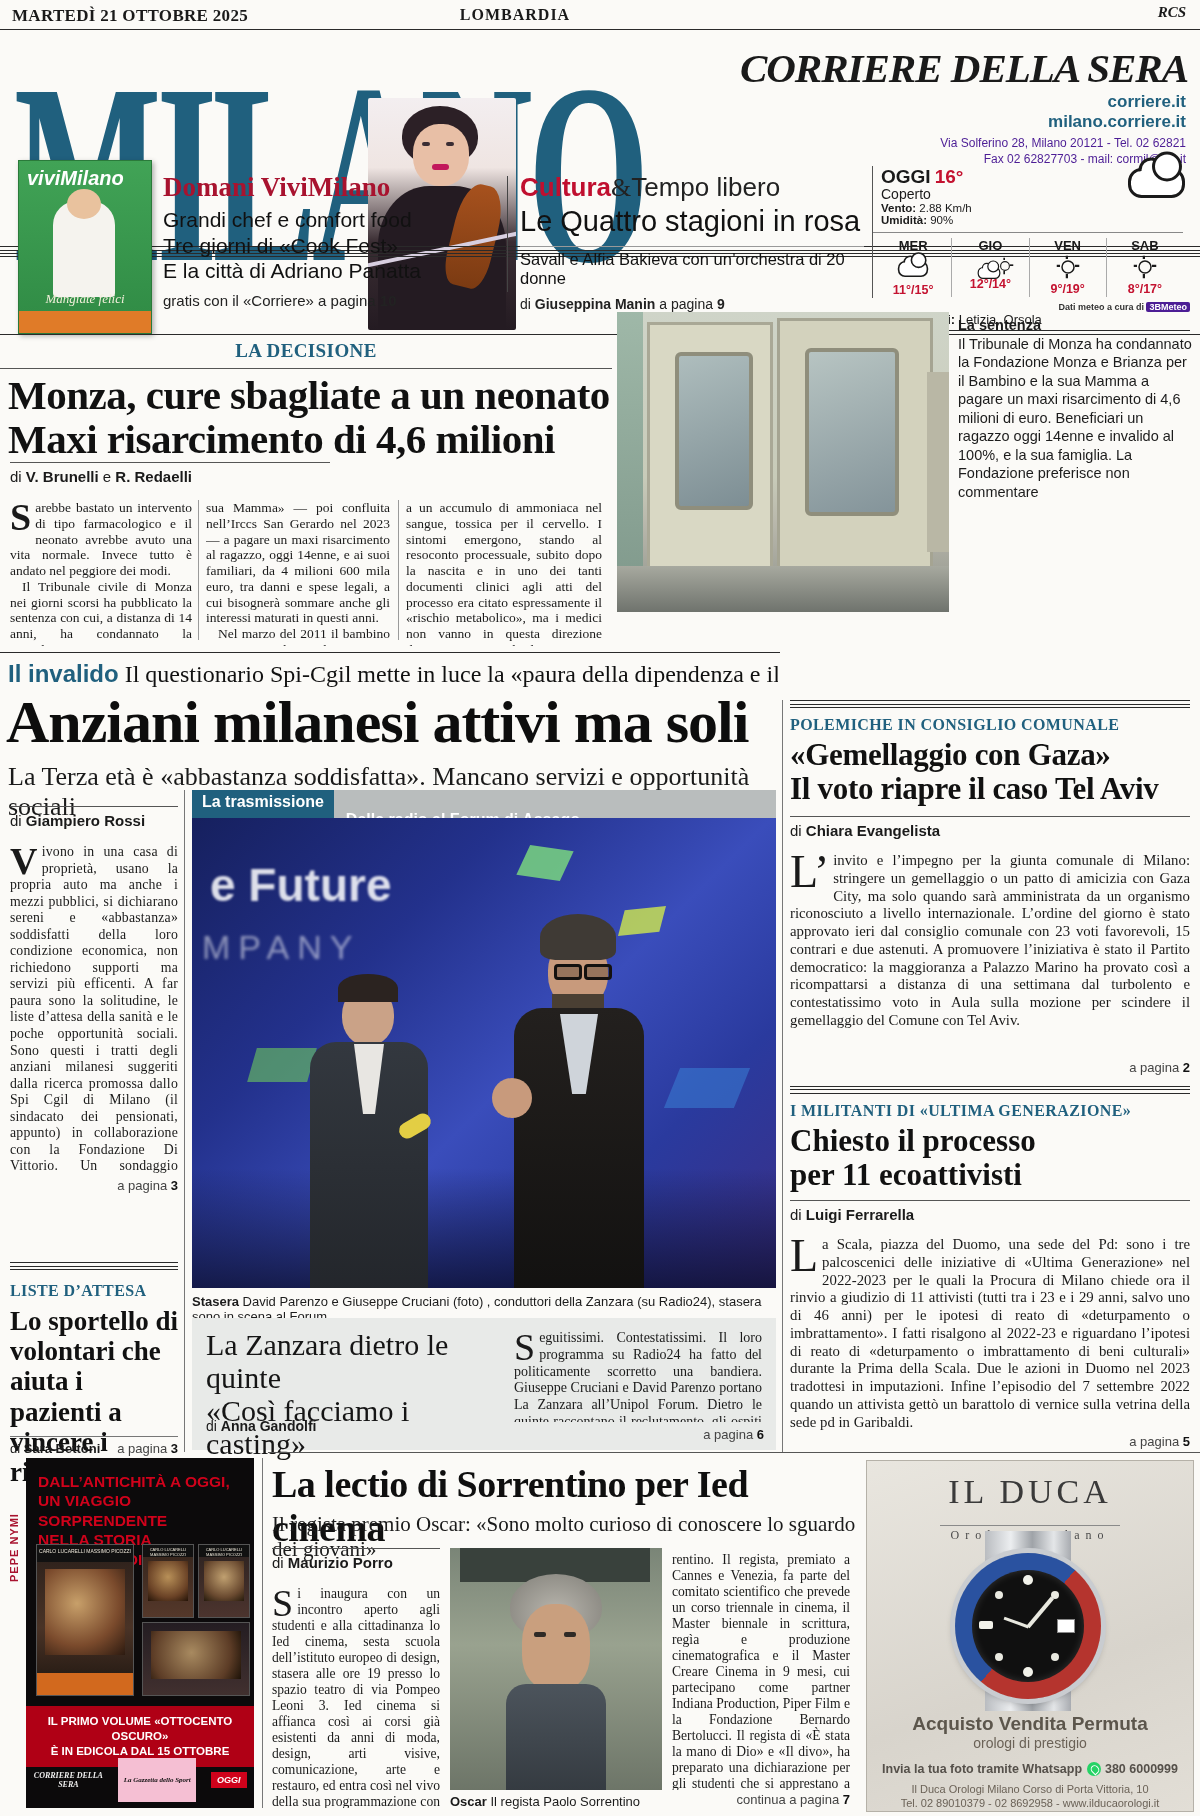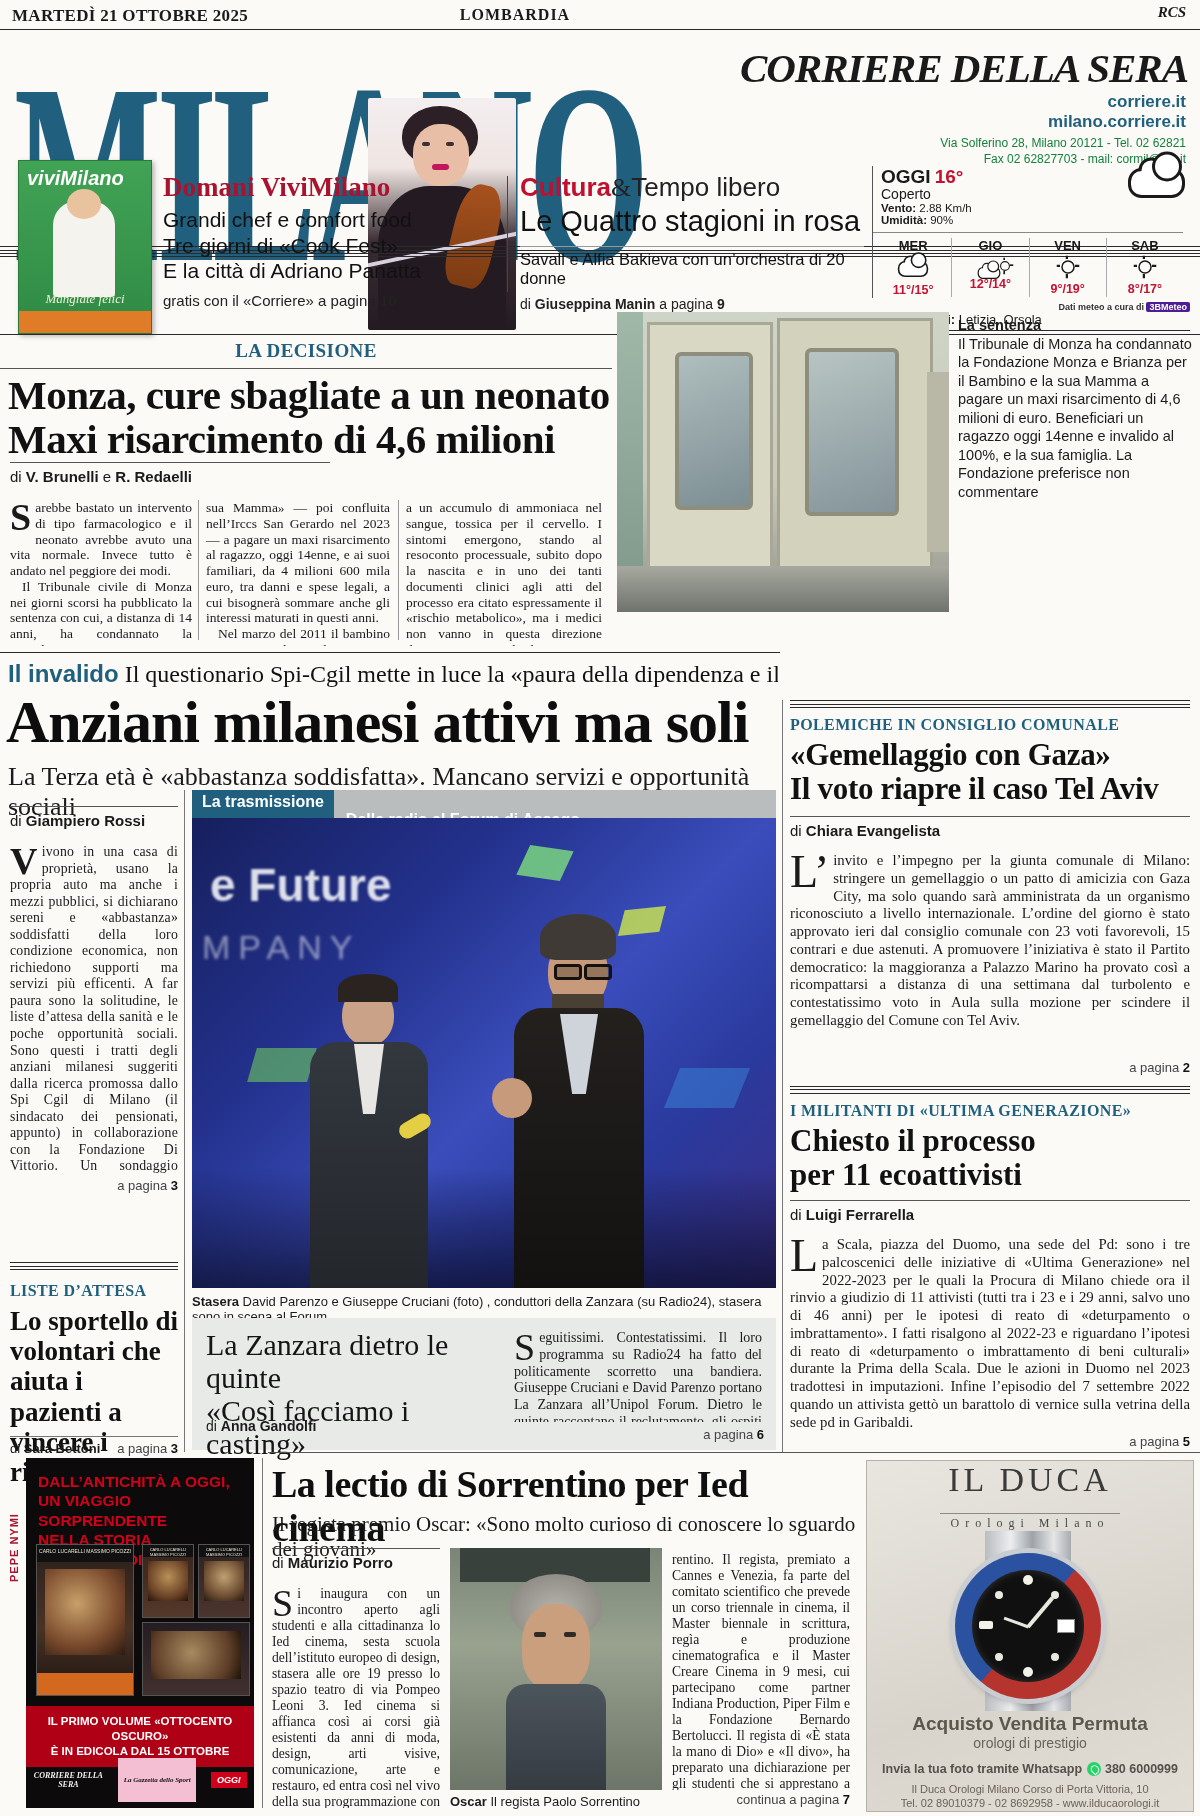--- a/index.html
+++ b/index.html
@@ -57,21 +57,21 @@
     <div class="abs" style="left:10px;top:88px;width:128px;height:150px;border-radius:40% 40% 0 0;background:#241b22;"></div>
     <div class="abs" style="left:84px;top:86px;width:44px;height:104px;background:linear-gradient(170deg,#a8521e,#7a3a12);border-radius:40% 40% 30% 30%;transform:rotate(14deg);"></div>
     <div class="abs" style="left:-8px;top:150px;width:160px;height:4px;background:#d8cfe0;transform:rotate(-12deg);"></div>
   </div>
 
   <div class="abs serif" style="right:12px;top:44px;font-size:41px;font-weight:bold;font-style:italic;letter-spacing:-1px;white-space:nowrap;">CORRIERE DELLA SERA</div>
   <div class="abs sans teal" style="right:14px;top:92px;font-size:17px;font-weight:bold;text-align:right;line-height:1.2;">
     <div>corriere.it</div>
     <div>milano.corriere.it</div>
   </div>
-  <div class="abs sans" style="right:14px;top:136px;font-size:12px;color:#15803d;text-align:right;line-height:1.3;">
+  <div class="abs sans" style="right:14px;top:136px;font-size:12px;color:#4c1d95;text-align:right;line-height:1.3;">
     <div>Via Solferino 28, Milano 20121 - Tel. 02 62821</div>
     <div>Fax 02 62827703 - mail: cormil@rcs.it</div>
   </div>
 
   <div class="rules" style="left:0;top:246px;width:1200px;height:11px;"></div>
 
   <div class="abs" style="left:18px;top:160px;width:132px;height:172px;background:linear-gradient(180deg,#41a356,#2f8a44);border:1px solid #2a7a3a;box-shadow:2px 2px 5px rgba(0,0,0,.3);overflow:hidden;">
     <div class="sans" style="color:#fff;font-weight:bold;font-size:20px;font-style:italic;padding:6px 6px 0 8px;">viviMilano</div>
     <div class="abs" style="left:34px;top:40px;width:62px;height:96px;background:#f5f3ee;border-radius:24px 24px 4px 4px;"></div>
     <div class="abs" style="left:48px;top:28px;width:34px;height:30px;background:#e9c29e;border-radius:50%;"></div>
@@ -383,21 +383,21 @@
   <div class="abs sans" style="left:450px;top:1794px;width:260px;font-size:13px;">
     <b>Oscar</b><span> Il regista Paolo Sorrentino</span>
   </div>
 
   <div class="abs just" style="left:672px;top:1552px;width:178px;height:238px;overflow:hidden;font-size:13.6px;line-height:1.18;">
     <span>rentino. Il regista, premiato a Cannes e Venezia, fa parte del comitato scientifico che prevede un corso triennale in cinema, il Master biennale in scrittura, regìa e produzione cinematografica e il Master Creare Cinema in 9 mesi, cui partecipano come partner Indiana Production, Piper Film e la Fondazione Bernardo Bertolucci. Il regista di «È stata la mano di Dio» e «Il divo», ha preparato una dichiarazione per gli studenti che si apprestano a studiare la materia.</span>
   </div>
   <div class="abs pageref" style="left:672px;top:1792px;width:178px;"><span>continua a pagina </span><b>7</b></div>
 
   <div class="abs" style="left:866px;top:1460px;width:326px;height:350px;background:linear-gradient(160deg,#e9e6df,#d8d4cc 60%,#e2ded6);border:1px solid #b5b1a8;overflow:hidden;">
-    <div class="serif" style="text-align:center;font-size:34px;letter-spacing:4px;color:#3a3a3a;margin-top:0;">IL DUCA</div>
+    <div class="serif" style="text-align:center;font-size:34px;letter-spacing:4px;color:#3a3a3a;margin-top:12px;">IL DUCA</div>
     <div class="serif" style="text-align:center;font-size:12px;letter-spacing:6px;color:#4a4a4a;border-top:1px solid #8a8a8a;width:180px;margin:14px auto 0;padding-top:2px;">Orologi Milano</div>
 
     <div class="abs" style="left:118px;top:70px;width:86px;height:180px;background:linear-gradient(90deg,#b9bcc0,#eceef0 30%,#9fa3a8 55%,#e4e6e8 80%,#a8abb0);"></div>
     <div class="abs" style="left:88px;top:92px;width:146px;height:146px;border-radius:50%;background:conic-gradient(from 220deg,#2a52a0 0 50%,#b5342e 50% 100%);box-shadow:0 0 0 5px #c9ccd0,0 3px 8px rgba(0,0,0,.4);">
       <div class="abs" style="left:17px;top:17px;width:112px;height:112px;border-radius:50%;background:#101010;
            box-shadow:inset 0 0 8px rgba(255,255,255,.15);"></div>
 
       <div class="abs" style="left:68px;top:22px;width:10px;height:10px;border-radius:50%;background:#f2f2ea;"></div>
       <div class="abs" style="left:68px;top:114px;width:10px;height:10px;border-radius:50%;background:#f2f2ea;"></div>
       <div class="abs" style="left:24px;top:68px;width:14px;height:8px;border-radius:2px;background:#f2f2ea;"></div>

